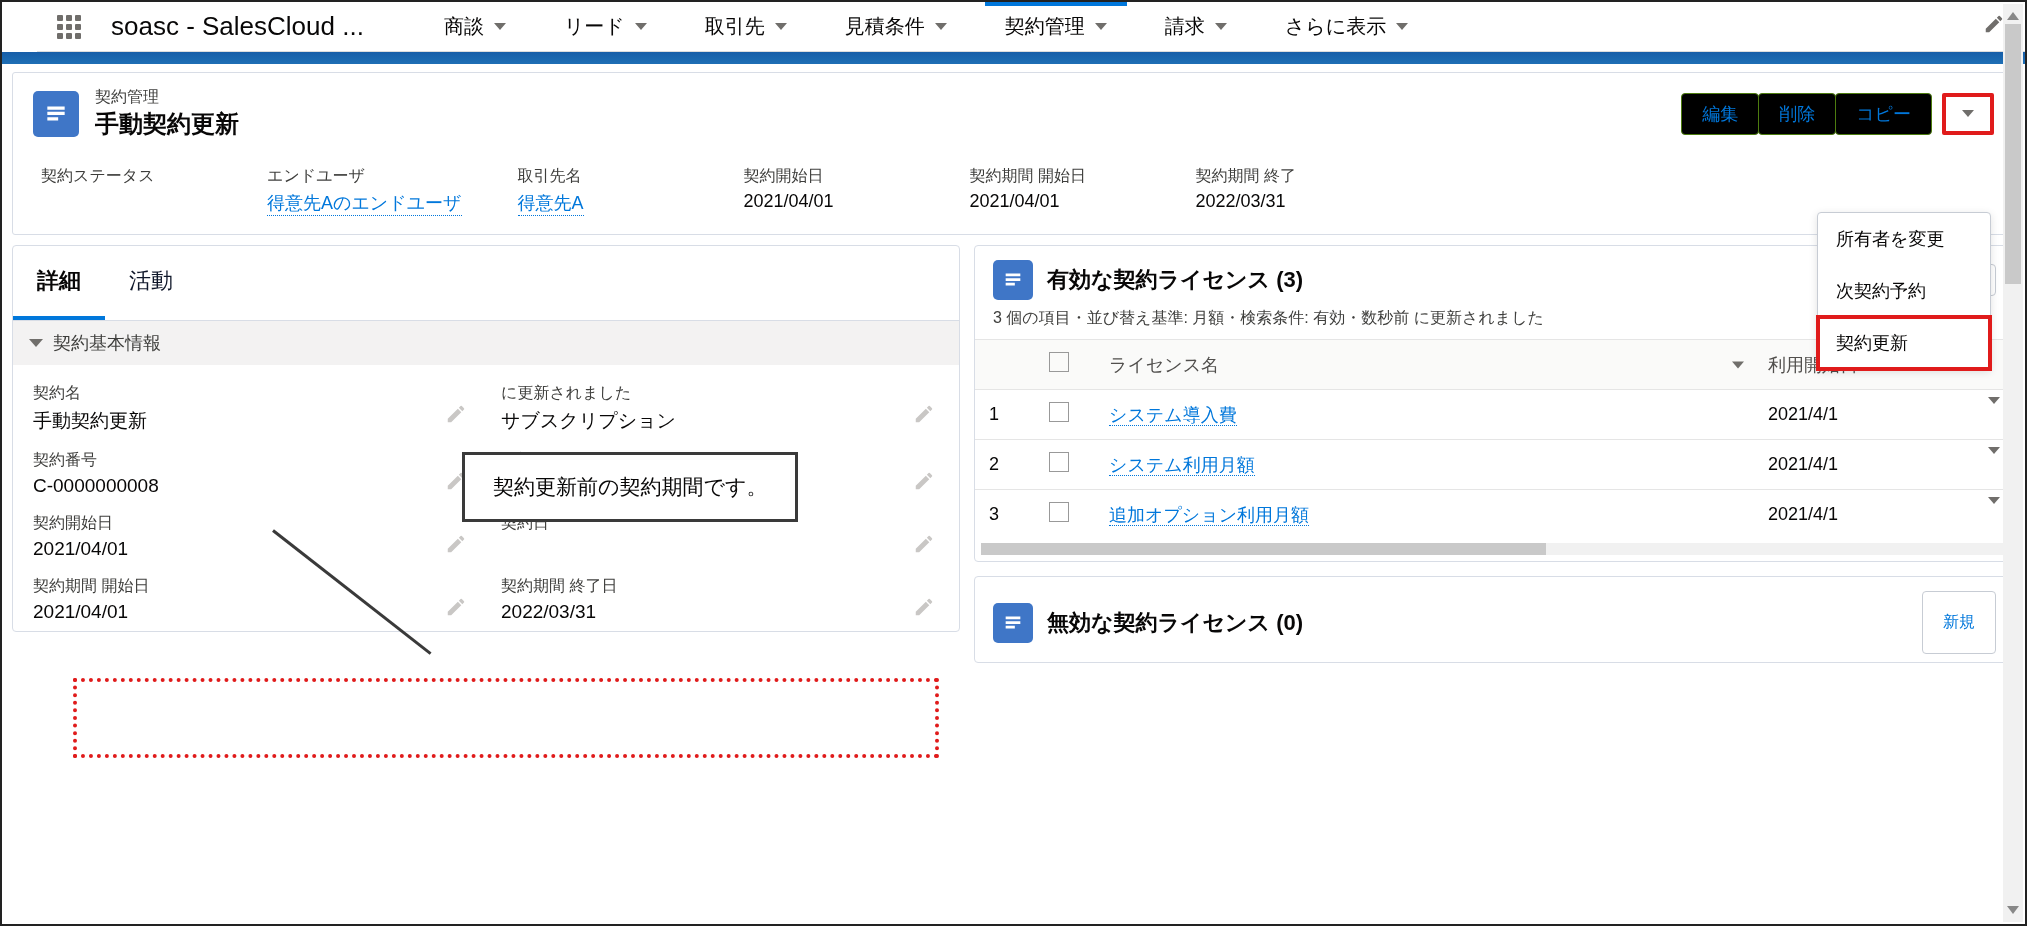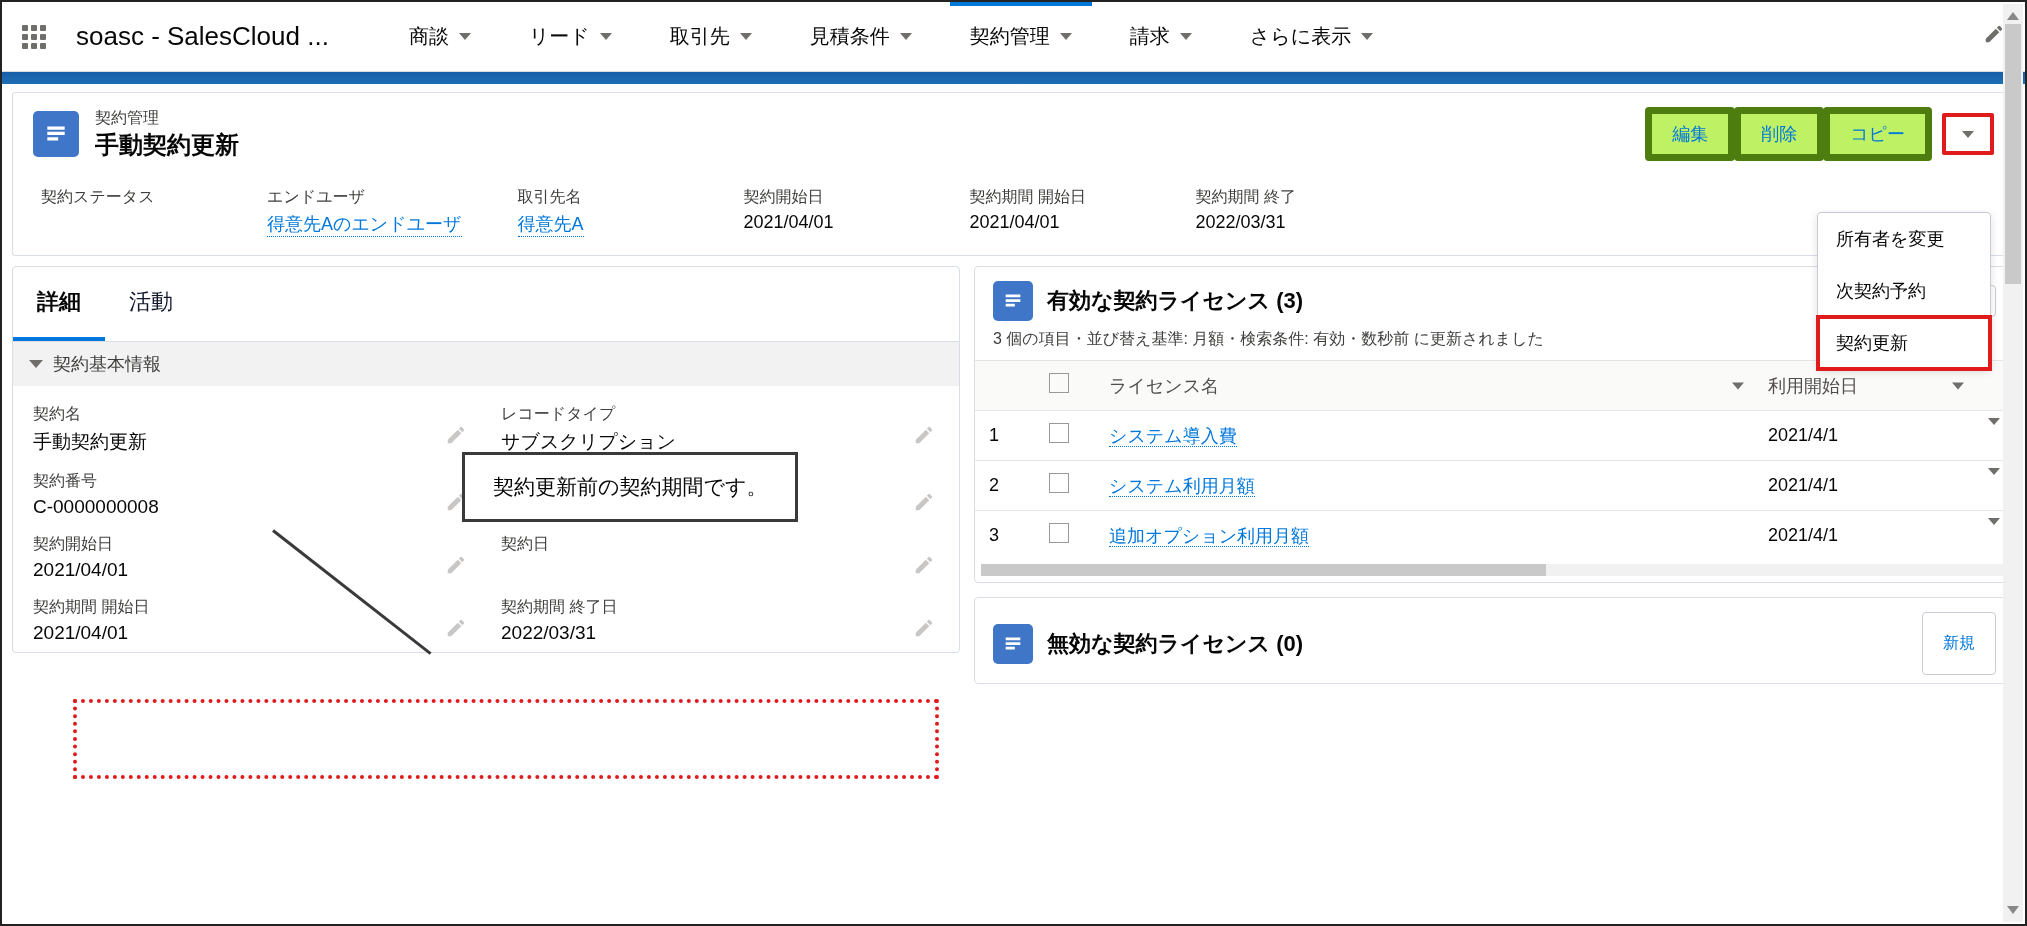--- a/index.html
+++ b/index.html
@@ -1,40 +1,40 @@
 <!DOCTYPE html>
 <html><head>
 <meta charset="utf-8">
 <style>
 * { box-sizing: border-box; margin: 0; padding: 0; }
 body { font-family: "Meiryo", "Hiragino Kaku Gothic Pro", Arial, sans-serif; font-size: 17px; color: #080707; background: #fff; }
 .app-wrap { width: 2027px; height: 926px; position: relative; overflow: hidden; border: 2px solid #222; }
 
 
-.topnav { height: 70px; display: flex; align-items: center; border-bottom: 1px solid #ddd; padding: 0 20px; }
+.topnav { height: 50px; display: flex; align-items: center; border-bottom: 1px solid #ddd; padding: 0 20px; margin-left: 35px; }
 .apps-icon { display: grid; grid-template-columns: repeat(3,6px); grid-template-rows: repeat(3,6px); gap: 3px; margin-right: 30px; cursor: pointer; }
 .apps-icon div { background: #706e6b; border-radius: 1px; }
 .app-name { font-size: 26px; margin-right: 60px; white-space: nowrap; overflow: hidden; text-overflow: ellipsis; max-width: 280px; }
 .nav-tabs { display: flex; align-items: stretch; height: 100%; gap: 18px; }
 .nav-tab { display: flex; align-items: center; padding: 0 20px; font-size: 20px; cursor: pointer; position: relative; gap: 10px; }
 .nav-tab.active::before { content: ""; position: absolute; top: -1px; left: 0; right: 0; height: 5px; background: #0077db; }
 .chev { width: 0; height: 0; border-left: 6px solid transparent; border-right: 6px solid transparent; border-top: 7px solid #706e6b; }
 .edit-pencil { margin-left: auto; color: #706e6b; font-size: 22px; cursor: pointer; }
 
 
 .blue-band { background: linear-gradient(180deg,#175ea8,#1e6fb5); height: 12px; }
 
 
 .record-header { background: #fff; margin: 8px 10px 0 10px; border: 1px solid #d8dde6; border-radius: 3px; }
 .record-header-top { display: flex; align-items: center; padding: 14px 20px; }
 .rec-icon { width: 46px; height: 46px; background: #3f76c7; border-radius: 5px; color: #fff; display: flex; align-items: center; justify-content: center; margin-right: 16px; font-size: 26px; }
 .rec-titles .obj { font-size: 16px; color: #3e3e3c; }
 .rec-titles .title { font-size: 24px; font-weight: bold; }
 .rec-actions { margin-left: auto; display: flex; gap: 0; align-items: center; }
-.rec-actions .btn { background: #bef264; color: #0077db; border: 7px solid #4d7c0f; border-radius: 4px; padding: 8px 20px; font-size: 18px; cursor: pointer; margin-left: -1px; }
+.rec-actions .btn { background: #000000; color: #0077db; border: 1px solid #4d7c0f; border-radius: 4px; padding: 8px 20px; font-size: 18px; cursor: pointer; margin-left: -1px; }
 .rec-actions .btn:first-child { border-top-left-radius: 4px; border-bottom-left-radius: 4px; }
 .more-btn { width: 52px; height: 42px; border: 4px solid #e01b1b; border-radius: 2px; display: flex; align-items: center; justify-content: center; margin-left: 10px; cursor: pointer; }
 
 .highlights { display: flex; padding: 12px 28px 18px 28px; gap: 56px; flex-wrap: wrap; }
 .hi { min-width: 170px; }
 .hi .lab { font-size: 16px; color: #3e3e3c; margin-bottom: 4px; }
 .hi .val { font-size: 18px; }
 .hi .val.link { color: #0077db; border-bottom: 1px dotted #0077db; display: inline-block; }
 
 
@@ -210,21 +210,21 @@
         </div>
         <div class="fields" id="fields-grid">
             <div class="field">
               <div class="flab">契約名</div>
               <div class="fval">手動契約更新</div>
               <span class="edit-ic"><svg class="pencil" viewBox="0 0 24 24" fill="#c9c7c5">
                   <path d="M3 17.25V21h3.75l11-11-3.75-3.75-11 11zM20.7 7.04a1 1 0 000-1.41l-2.33-2.33a1 1 0 00-1.41 0l-1.83 1.83 3.75 3.75 1.82-1.84z"></path>
                 </svg></span>
             </div>
             <div class="field">
-              <div class="flab">レコードタイプ</div>
+              <div class="flab">に更新されました</div>
               <div class="fval">サブスクリプション</div>
               <span class="edit-ic"><svg class="pencil" viewBox="0 0 24 24" fill="#c9c7c5">
                   <path d="M3 17.25V21h3.75l11-11-3.75-3.75-11 11zM20.7 7.04a1 1 0 000-1.41l-2.33-2.33a1 1 0 00-1.41 0l-1.83 1.83 3.75 3.75 1.82-1.84z"></path>
                 </svg></span>
             </div>
             <div class="field">
               <div class="flab">契約番号</div>
               <div class="fval">C-0000000008</div>
               <span class="edit-ic"><svg class="pencil" viewBox="0 0 24 24" fill="#c9c7c5">
                   <path d="M3 17.25V21h3.75l11-11-3.75-3.75-11 11zM20.7 7.04a1 1 0 000-1.41l-2.33-2.33a1 1 0 00-1.41 0l-1.83 1.83 3.75 3.75 1.82-1.84z"></path>

